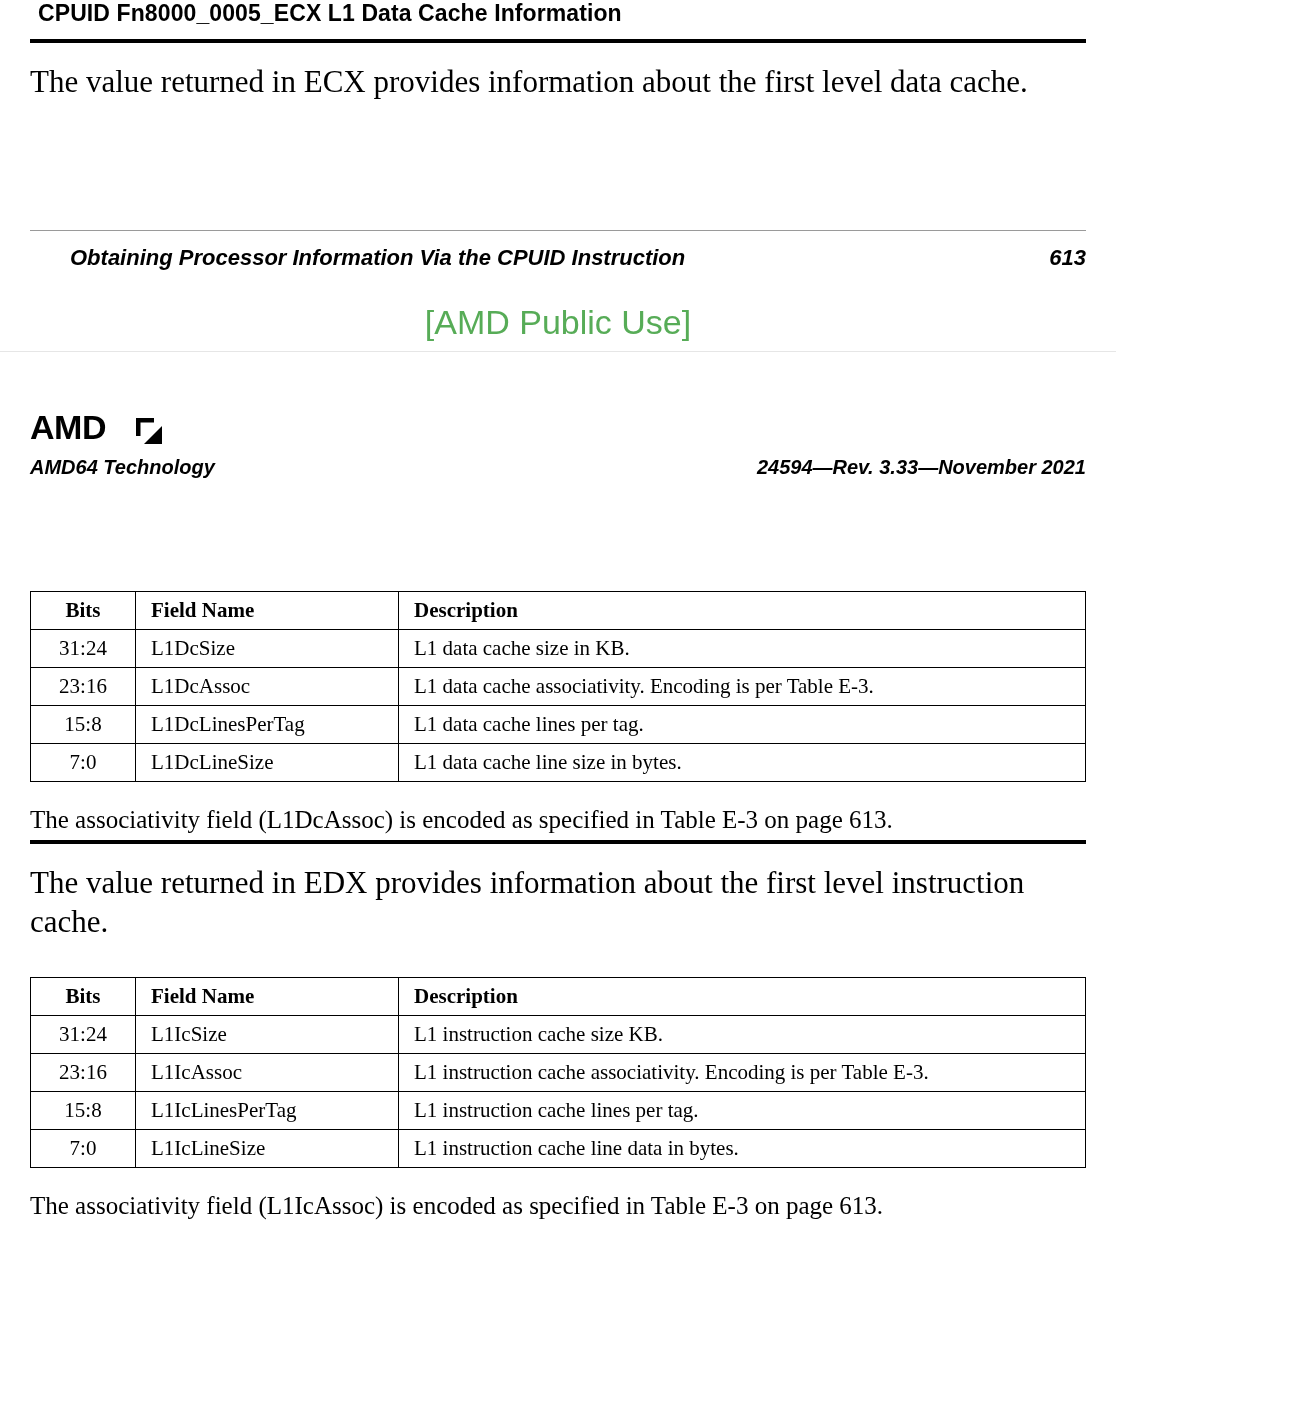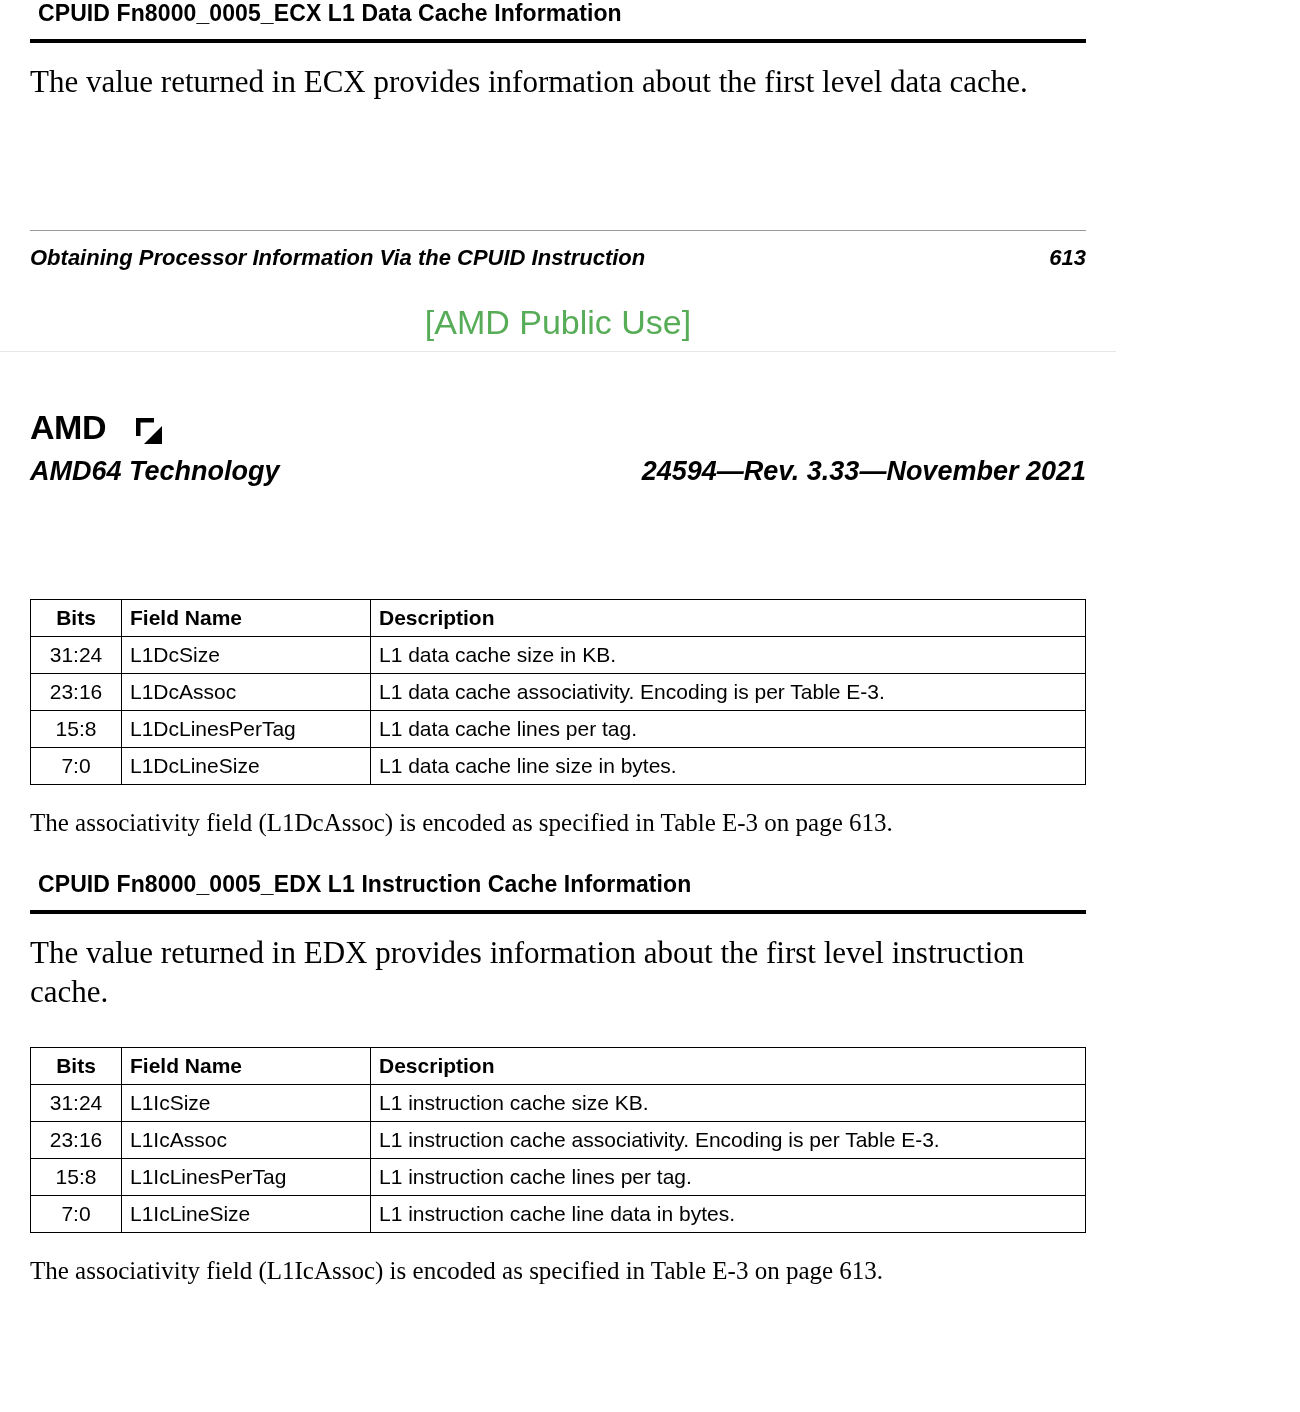--- a/index.html
+++ b/index.html
@@ -51,21 +51,21 @@
   .footer-row {
     display: flex;
     justify-content: space-between;
     align-items: baseline;
     margin: 14px 30px 0 30px;
     font-family: "Liberation Sans", sans-serif;
     font-style: italic;
     font-weight: bold;
     font-size: 22px;
   }
-  .footer-title { white-space: nowrap; }
+  .footer-title { white-space: nowrap; margin-left: 40px; }
   .footer-page { font-size: 22px; }
 
   .watermark {
     position: absolute;
     left: 0;
     right: 0;
     text-align: center;
     color: #4fa84f;
     font-family: "Liberation Sans", sans-serif;
     font-size: 34px;
@@ -102,36 +102,37 @@
   }
 
   .header-row {
     display: flex;
     justify-content: space-between;
     align-items: baseline;
     margin: 12px 30px 0 30px;
     font-family: "Liberation Sans", sans-serif;
     font-style: italic;
     font-weight: bold;
-    font-size: 27px;
+    font-size: 20px;
     text-align: center;
   }
 
   
   table.bits {
     border-collapse: collapse;
     margin: 36px 30px 0 30px;
     width: calc(100% - 60px);
     font-family: "Liberation Sans", sans-serif;
     font-size: 21px;
   }
   table.bits th, table.bits td {
     border: 1px solid #000000;
-    padding: 6px 8px;
+    padding: 6px 15px;
     vertical-align: middle;
+    font-family: Liberation Serif, serif;
   }
   table.bits thead th {
     font-weight: bold;
     text-align: left;
   }
   table.bits th.c-bits, table.bits td.c-bits {
     width: 74px;
     text-align: center;
     white-space: nowrap;
   }
@@ -220,23 +221,20 @@
       <tr>
         <td class="c-bits">7:0</td>
         <td class="c-field">L1DcLineSize</td>
         <td class="c-desc">L1 data cache line size in bytes.</td>
       </tr>
     </tbody>
   </table>
 
   <div class="after-table">The associativity field (L1DcAssoc) is encoded as specified in Table E-3 on page 613.</div>
 
-  <div class="section-head sec2">
-    <div class="title">CPUID Fn8000_0005_EDX L1 Instruction Cache Information</div>
-  </div>
   <div class="rule-heavy"></div>
 
   <div class="body-text">The value returned in EDX provides information about the first level instruction cache.</div>
 
   <table class="bits">
     <thead>
       <tr>
         <th class="c-bits">Bits</th>
         <th class="c-field">Field Name</th>
         <th class="c-desc">Description</th>

